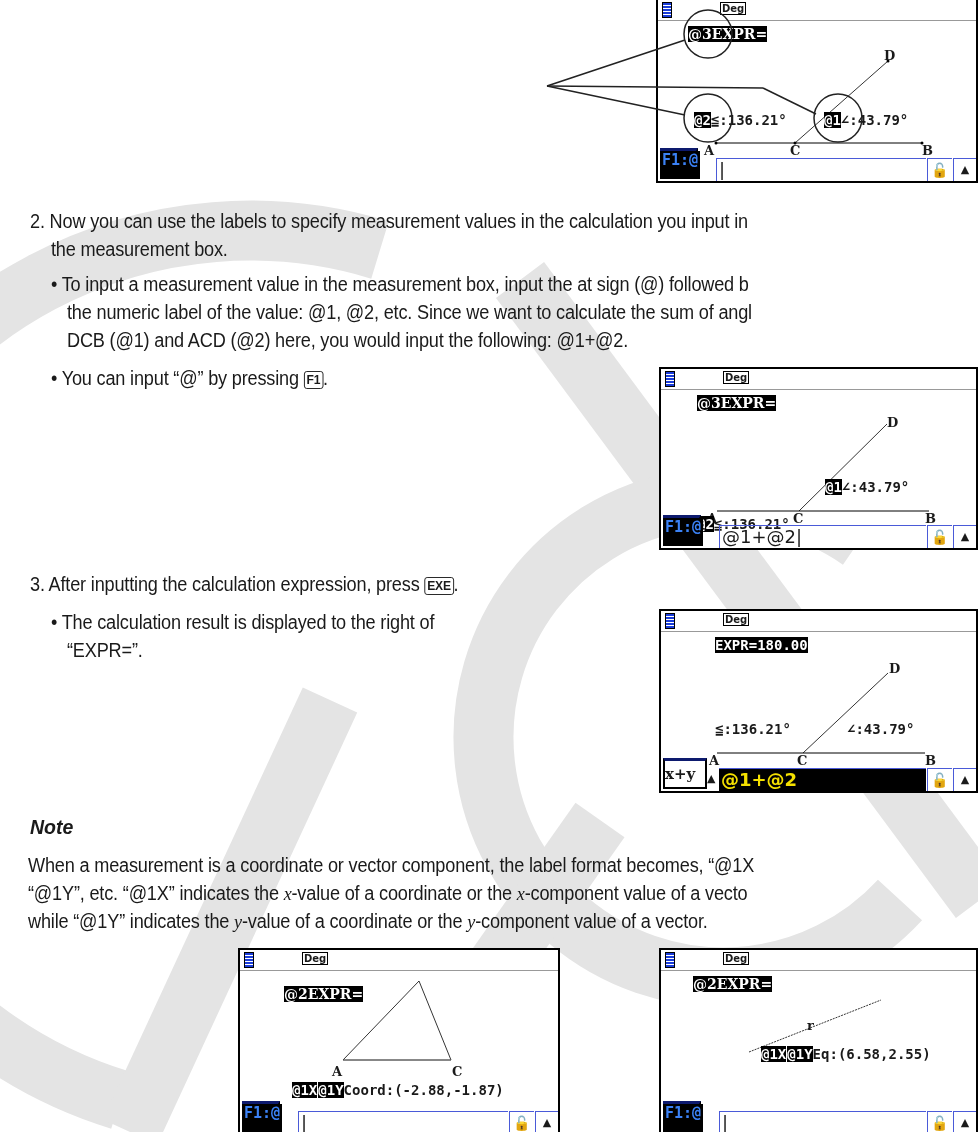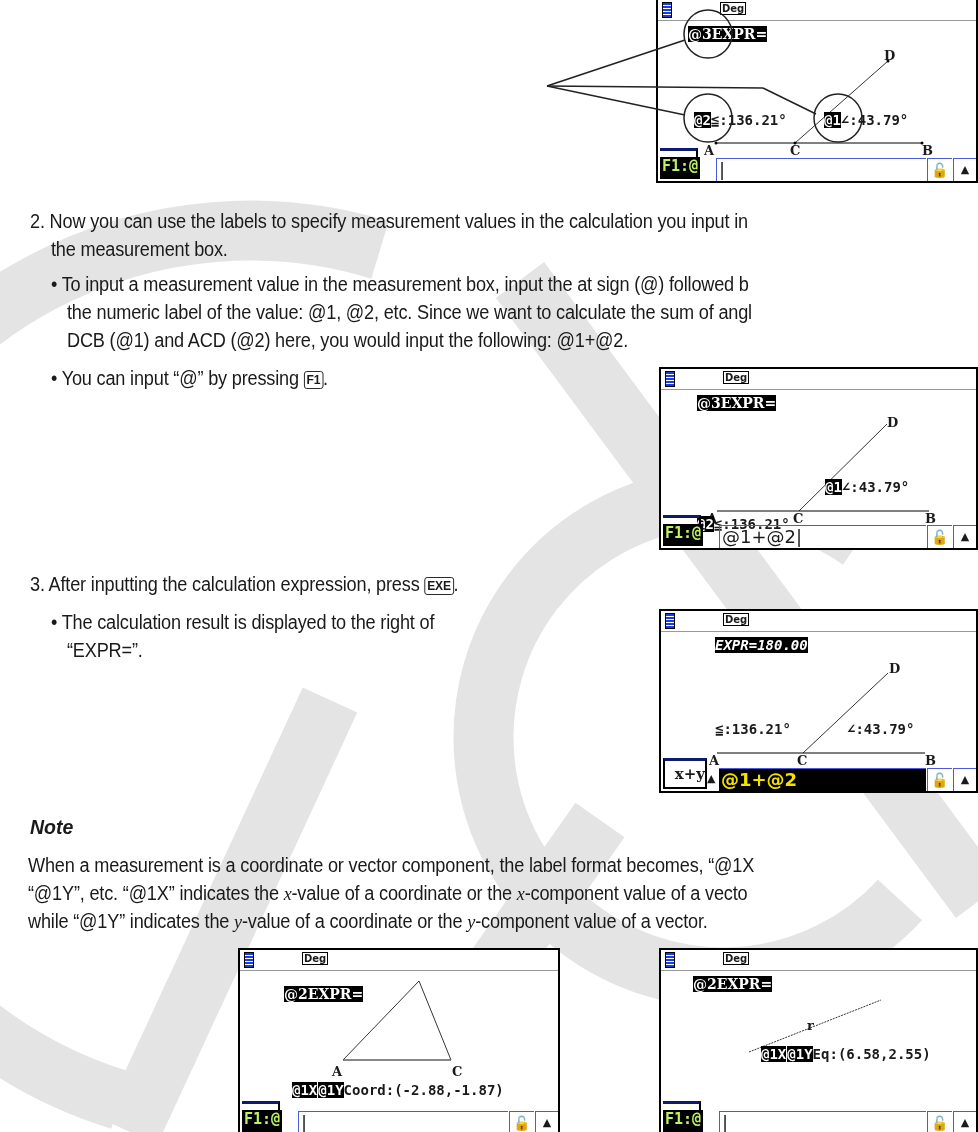--- a/index.html
+++ b/index.html
@@ -12,21 +12,21 @@
   .ital{font-family:"Liberation Serif",serif;font-style:italic;}
   
   .scr{position:absolute;border:2px solid #000;background:#fff;z-index:2;overflow:hidden;font-family:"DejaVu Serif",serif;}
   .scr .top{position:absolute;left:0;top:0;right:0;height:20px;border-bottom:1px solid #999;}
   .batt{position:absolute;left:4px;top:2px;width:8px;height:14px;border:1.5px solid #000;background:repeating-linear-gradient(#1a3cd9 0 2px,#fff 2px 3px);}
   .deg{position:absolute;left:62px;top:2px;font-size:10px;font-weight:bold;border:1.5px solid #000;line-height:11px;padding:0 1px;font-family:"DejaVu Sans",sans-serif;}
   .inv{background:#000;color:#fff;}
   .lbl{position:absolute;font-size:14px;font-weight:bold;line-height:16px;white-space:nowrap;}
   .mono{font-family:"DejaVu Sans Mono",monospace;font-size:14px;}
   .pt{position:absolute;font-size:13px;font-weight:bold;}
-  .f1{position:absolute;left:2px;bottom:2px;height:22px;line-height:18px;background:#000;color:#bef264;font-family:"DejaVu Sans Mono",monospace;font-weight:bold;font-size:15px;padding:0 2px;}
+  .f1{position:absolute;left:2px;bottom:2px;height:28px;line-height:18px;background:#000;color:#3b82f6;font-family:"DejaVu Sans Mono",monospace;font-weight:bold;font-size:15px;padding:0 2px;}
   .inp{position:absolute;left:58px;right:50px;bottom:0;height:22px;border-top:1px solid #4a5ad8;border-left:1px solid #4a5ad8;font-size:18px;line-height:22px;padding-left:2px;font-family:"DejaVu Sans",sans-serif;}
   .lock{position:absolute;right:24px;bottom:0;width:24px;height:22px;border-left:1px solid #4a5ad8;border-top:1px solid #4a5ad8;font-size:14px;text-align:center;line-height:22px;}
   .up{position:absolute;right:0;bottom:0;width:22px;height:22px;border-left:1px solid #4a5ad8;border-top:1px solid #4a5ad8;font-size:11px;text-align:center;line-height:22px;}
   .tab{position:absolute;left:2px;bottom:24px;width:36px;height:6px;border-top:3px solid #0d1a6e;border-right:2px solid #000;}
   svg.geo{position:absolute;left:0;top:0;}
   .callout{position:absolute;left:0;top:0;z-index:3;pointer-events:none;}
 </style>
 </head>
 <body>
 
@@ -111,32 +111,32 @@
 
 <div class="txt" style="left:30px;top:571px;"><span>3. After inputting the calculation expression, press</span> <span class="key">EXE</span><span>.</span></div>
 <div class="txt" style="left:51px;top:609px;">• The calculation result is displayed to the right of</div>
 <div class="txt" style="left:67px;top:637px;">“EXPR=”.</div>
 
 <div class="scr" style="left:659px;top:609px;width:315px;height:180px;">
   <div class="top">
       <span class="batt"></span>
       <span class="deg">Deg</span>
     </div>
-  <div class="lbl" style="left:54px;top:26px;font-style:italic;"><span class="inv mono">EXPR=180.00</span></div>
+  <div class="lbl" style="left:54px;top:26px;"><span class="inv mono">EXPR=180.00</span></div>
   <svg class="geo" width="315" height="180">
     <line x1="56" y1="142" x2="264" y2="142" stroke="#000" stroke-width="1"></line>
     <line x1="142" y1="142" x2="227" y2="62" stroke="#000" stroke-width="0.8"></line>
   </svg>
   <span class="pt" style="left:48px;top:142px">A</span>
   <span class="pt" style="left:264px;top:142px">B</span>
   <span class="pt" style="left:136px;top:142px">C</span>
   <span class="pt" style="left:228px;top:50px">D</span>
   <div class="lbl mono" style="left:54px;top:110px;">≦:136.21°</div>
   <div class="lbl mono" style="left:186px;top:110px;">∠:43.79°</div>
-  <div style="position:absolute;left:2px;bottom:2px;width:40px;height:26px;border:2px solid #000;border-top:3px solid #0d1a6e;font-size:15px;font-weight:bold;text-align:right;line-height:26px;">x+y</div>
+  <div style="position:absolute;left:2px;bottom:2px;width:40px;height:26px;border:2px solid #000;border-top:3px solid #0d1a6e;font-size:15px;font-weight:bold;text-align:left;line-height:26px;">x+y</div>
   <div style="position:absolute;left:46px;bottom:2px;font-size:11px;line-height:20px;">▲</div>
   <div style="position:absolute;left:58px;right:50px;bottom:0;height:22px;background:#000;border-top:1px solid #4a5ad8;font-size:18px;font-weight:bold;line-height:22px;padding-left:2px;font-family:'DejaVu Sans',sans-serif;"><span style="color:#f5e100;">@1+@2</span></div>
   <div class="lock">🔓</div>
   <div class="up">▲</div>
 </div>
 
 <div class="note-title" style="left:30px;top:815px;">Note</div>
 <div class="txt" style="left:28px;top:852px;">When a measurement is a coordinate or vector component, the label format becomes, “@1X</div>
 <div class="txt" style="left:28px;top:880px;"><span>“@1Y”, etc. “@1X” indicates the </span><span class="ital">x</span><span>-value of a coordinate or the </span><span class="ital">x</span><span>-component value of a vecto</span></div>
 <div class="txt" style="left:28px;top:908px;"><span>while “@1Y” indicates the </span><span class="ital">y</span><span>-value of a coordinate or the </span><span class="ital">y</span><span>-component value of a vector.</span></div>

